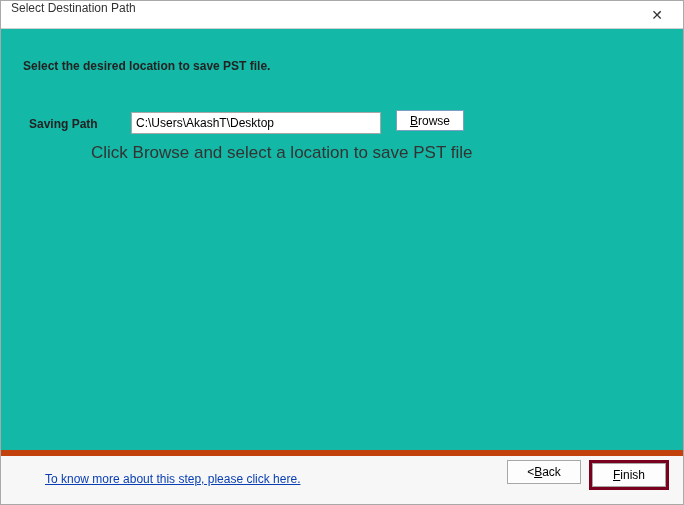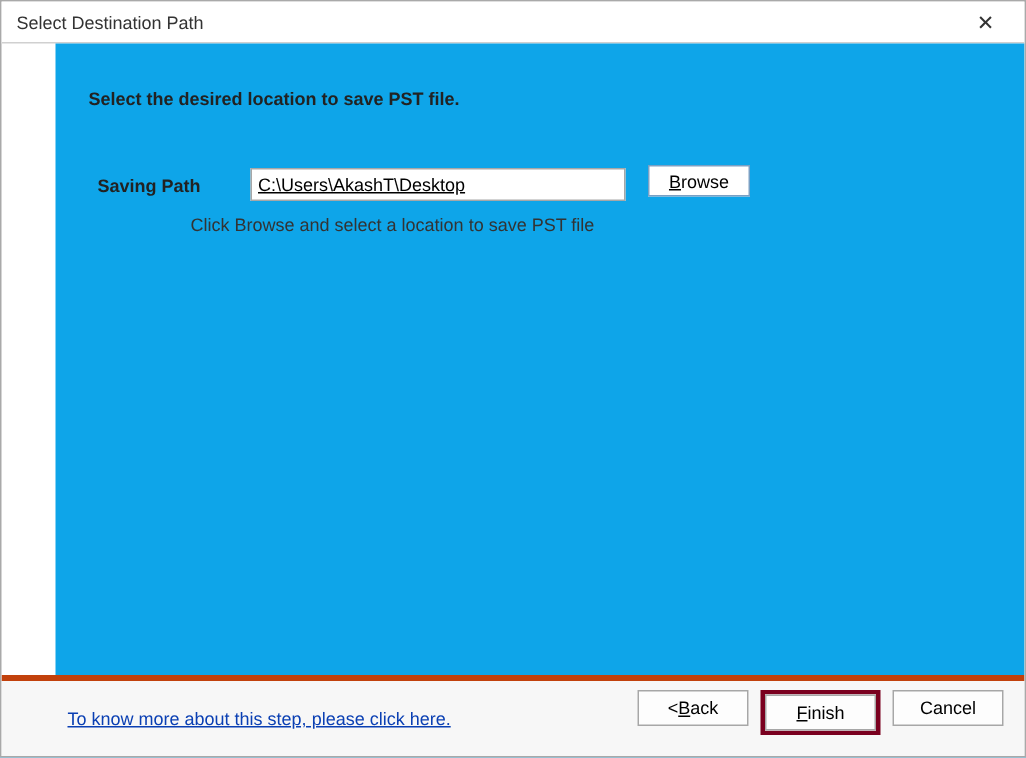--- a/index.html
+++ b/index.html
@@ -12,41 +12,39 @@
     width: 684px;
     height: 505px;
     border: 1px solid #a9a9a9;
     position: relative;
   }
   .titlebar {
     height: 28px;
     background: #ffffff;
     border-bottom: 1px solid #d0d0d0;
     display: flex;
-    align-items: center;
     padding: 0 6px 0 10px;
     color: #333;
     gap: 40px;
   }
   .titlebar .title { flex: 1; font-size: 12px; }
   .titlebar .close {
     width: 40px;
     height: 28px;
     display: flex;
     align-items: center;
     justify-content: center;
     font-size: 14px;
     color: #333;
     cursor: pointer;
   }
   .content {
     position: absolute;
     top: 28px; left: 0; right: 0; bottom: 54px;
-    background: #0ea5e9;
-    margin-left: 36px;
+    background: #14b8a6;
   }
   .instruction {
     position: absolute;
     left: 22px; top: 30px;
     font-weight: bold;
     font-size: 12px;
   }
   .row-label {
     position: absolute;
     left: 28px; top: 88px;
@@ -56,45 +54,44 @@
   }
   .path-input {
     position: absolute;
     left: 130px; top: 83px;
     width: 250px; height: 22px;
     border: 1px solid #a7a7a7;
     background: #fff;
     font-family: inherit;
     font-size: 12px;
     padding: 0 4px;
-    text-decoration: underline;
   }
   .browse-btn {
     position: absolute;
     left: 395px; top: 81px;
     width: 68px; height: 21px;
     background: #fff;
     border: 1px solid #7aa0c4;
     font-family: inherit;
     font-size: 12px;
     cursor: pointer;
   }
   .browse-btn .ul { text-decoration: underline; }
   .hint {
     position: absolute;
     left: 90px; top: 114px;
-    font-size: 12px;
+    font-size: 17px;
     color: #333;
   }
   .footer {
     position: absolute;
     left: 0; right: 0; bottom: 0;
     height: 54px;
     background: #f7f7f7;
-    border-top: 4px solid #c2410c;
+    border-top: 6px solid #c2410c;
   }
   .help-link {
     position: absolute;
     left: 44px; bottom: 18px;
     color: #0a3fb3;
     text-decoration: underline;
     font-size: 12px;
     cursor: pointer;
   }
   .btn-row {
@@ -151,15 +148,14 @@
       <span>&lt; </span>
         <span class="ul">B</span>
         <span>ack</span>
     </button>
     <span class="finish-wrap">
       <button class="win-btn">
         <span class="ul">F</span>
           <span>inish</span>
       </button>
     </span>
-    <button class="win-btn">Cancel</button>
   </div>
 </div>
 
 </body></html>

